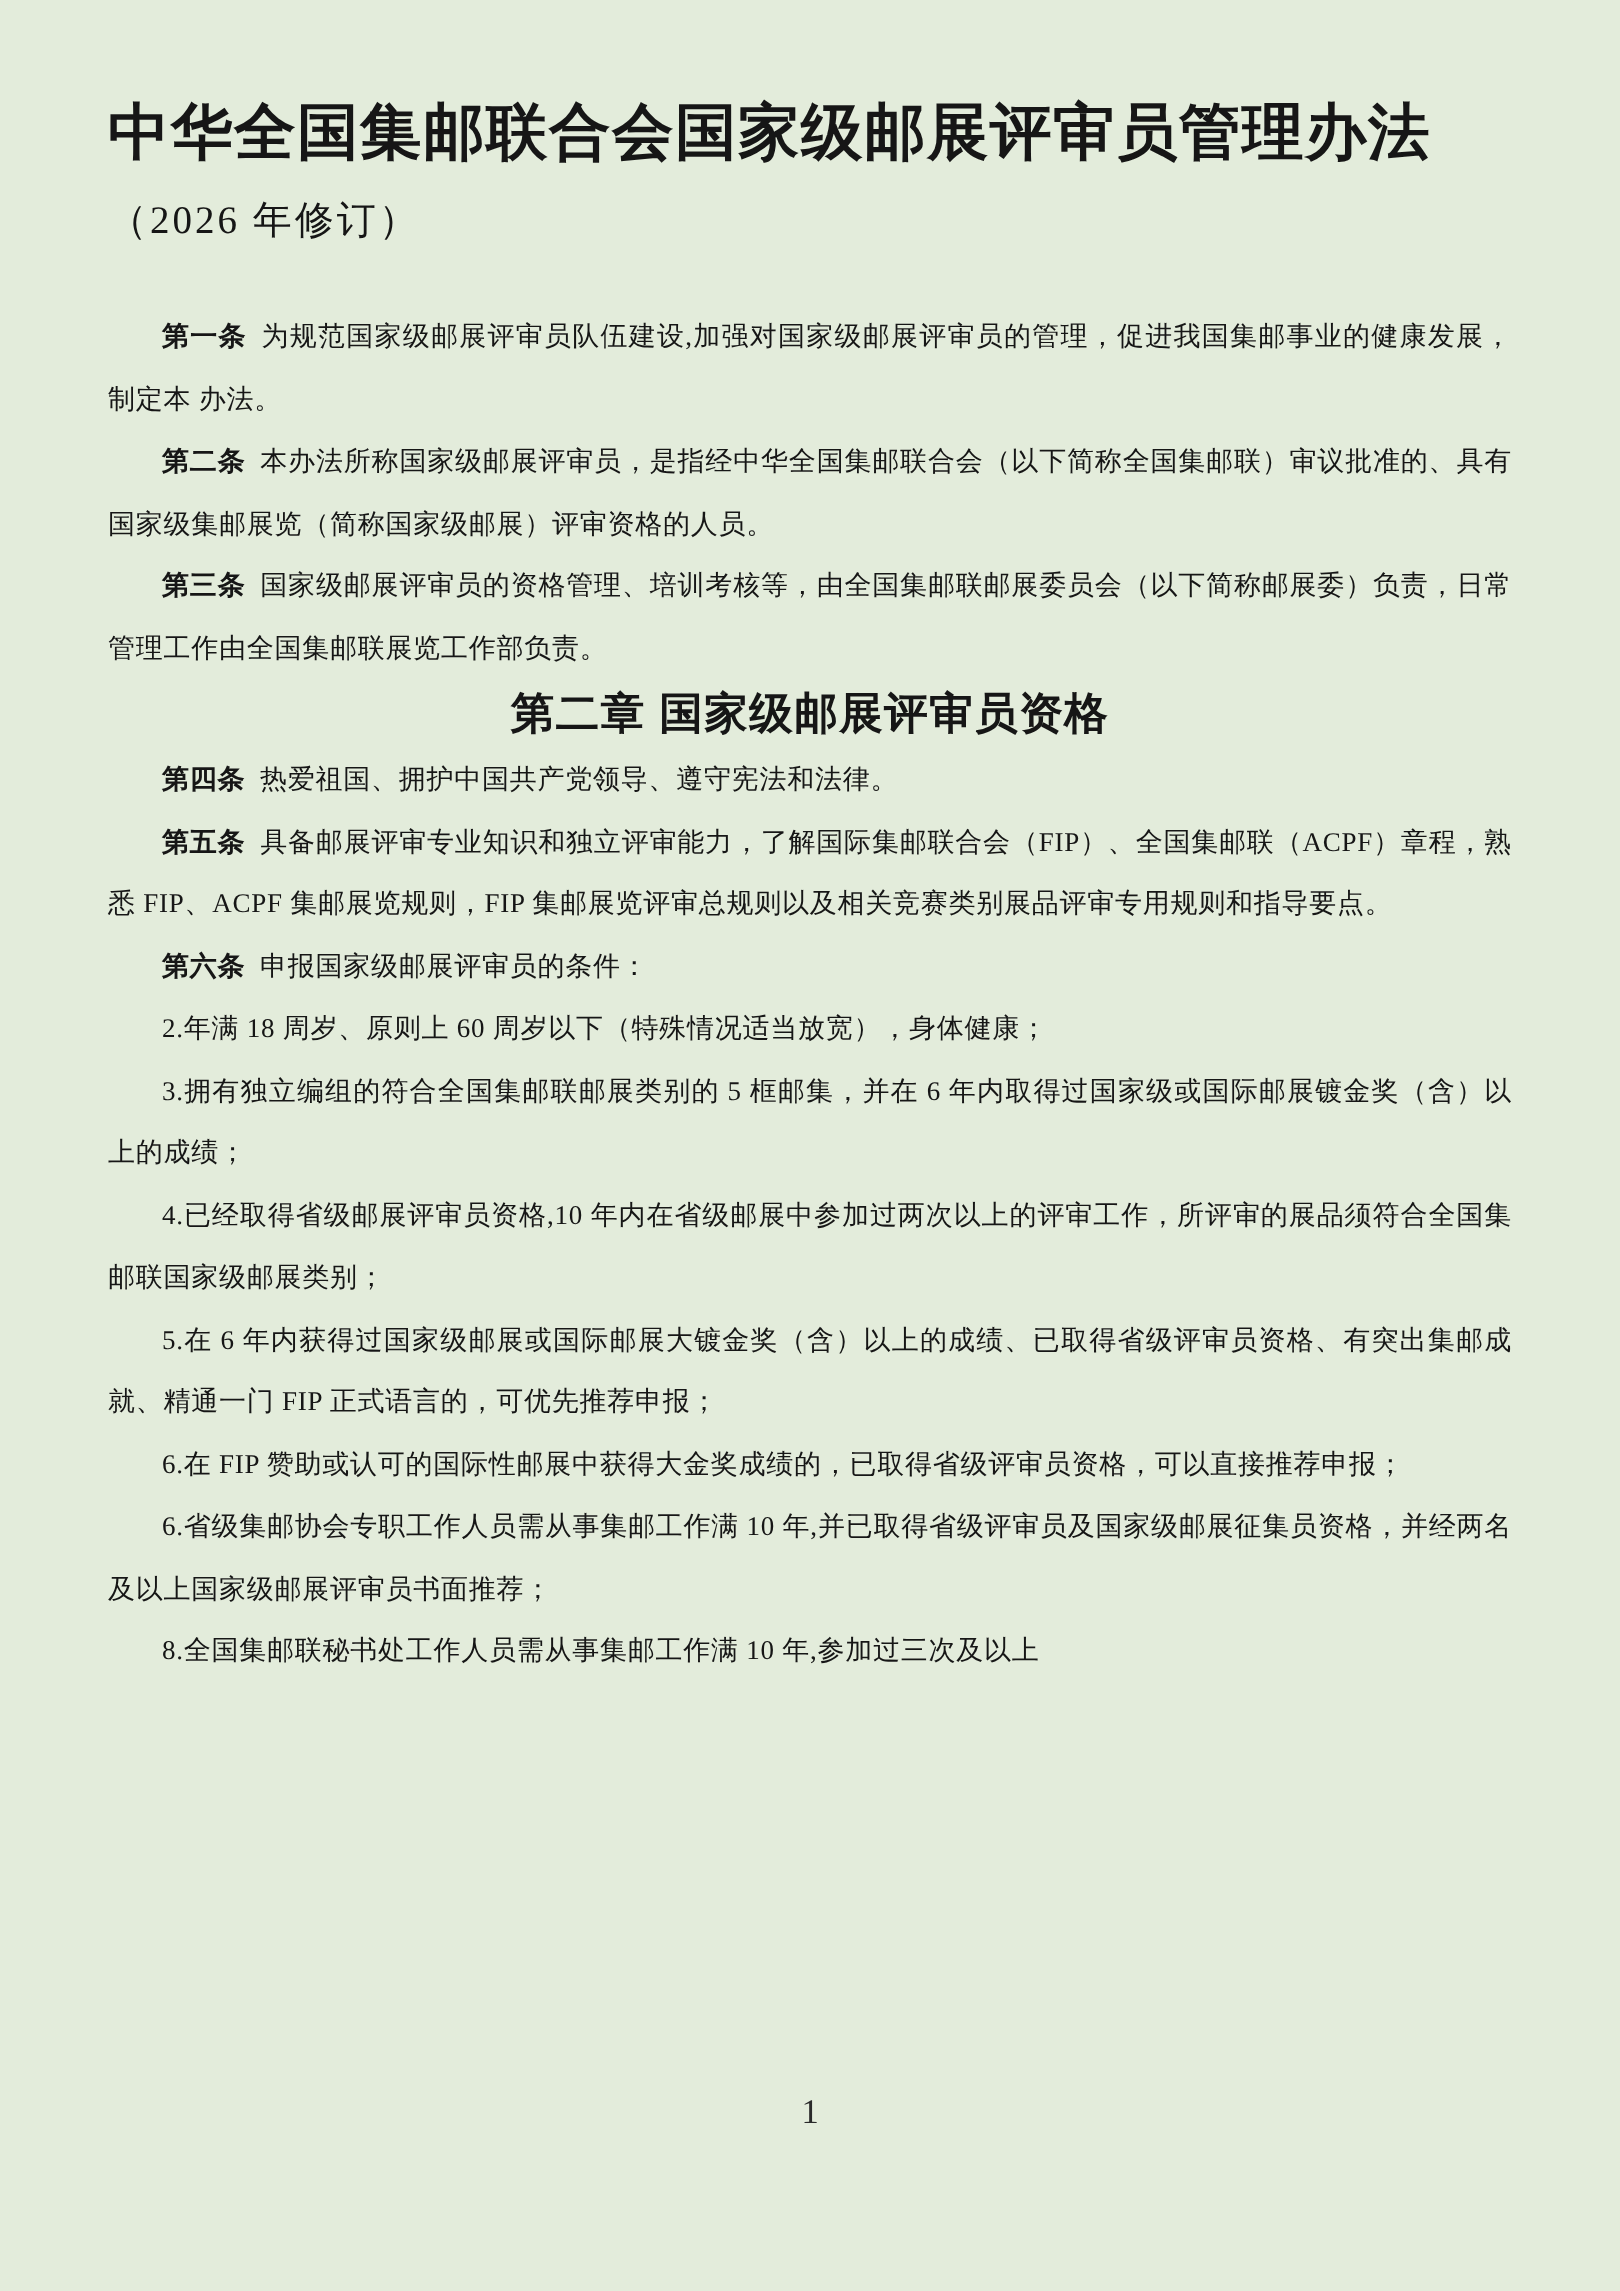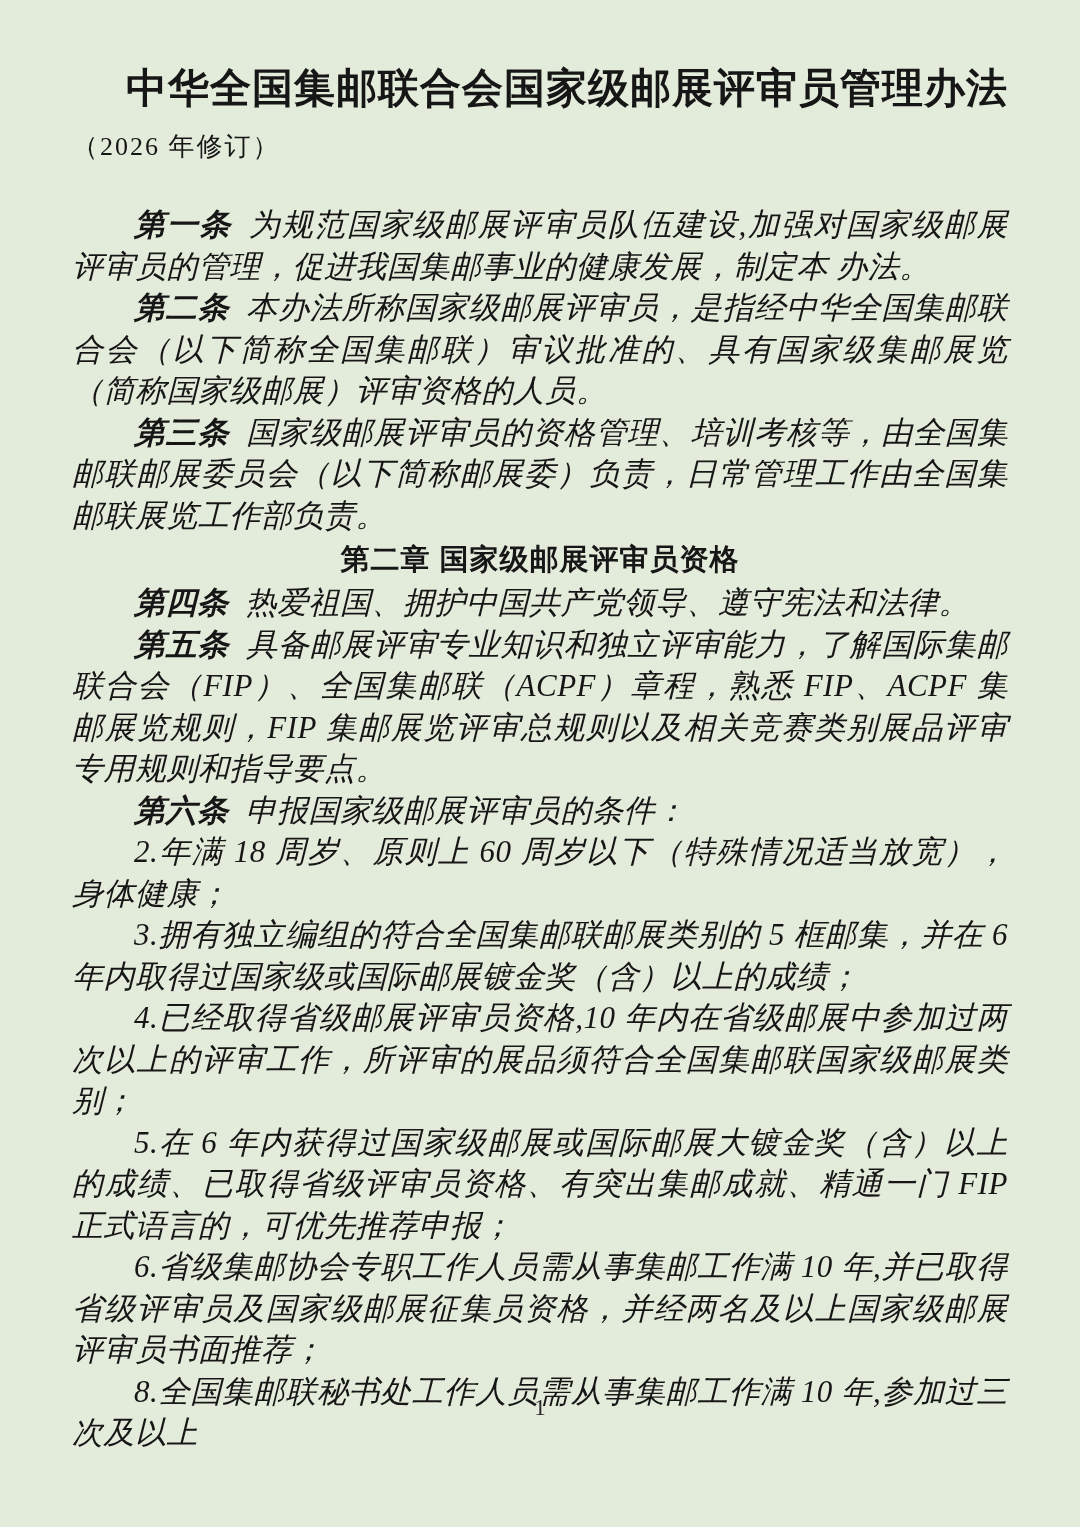--- a/index.html
+++ b/index.html
@@ -14,21 +14,21 @@
     margin: 0 auto;
     background: #e3ecdb;
     color: #161616;
     font-family: "Liberation Serif", "DejaVu Serif", serif;
     box-sizing: border-box;
     padding: 62px 72px 0 72px;
     overflow: hidden;
   }
   .doc-title {
     margin: 0;
-    text-align: right;
+    text-align: left;
     font-family: "Liberation Sans", "DejaVu Sans", sans-serif;
     font-weight: 900;
     font-size: 41px;
     line-height: 52px;
     letter-spacing: 1px;
   }
   .doc-subtitle {
     margin-top: 16px;
     text-align: left;
     font-size: 26px;
@@ -41,26 +41,25 @@
   .chapter-heading {
     text-align: center;
     font-family: "Liberation Sans", "DejaVu Sans", sans-serif;
     font-weight: 800;
     font-size: 29px;
     line-height: 46px;
     letter-spacing: 1px;
   }
   .para {
     margin: 0;
-    font-size: 31px;
+    font-size: 18px;
     line-height: 41.5px;
     text-indent: 2em;
     text-align: justify;
     letter-spacing: 0.5px;
-    font-style: italic;
   }
   .article-label {
     margin-right: 0.55em;
     font-weight: 600;
   }
   .page-number {
     position: absolute;
     left: 0;
     right: 0;
     bottom: 106px;
@@ -82,18 +81,19 @@
       <p class="para"><span class="article-label">第二条</span><span>本办法所称国家级邮展评审员，是指经中华全国集邮联合会（以下简称全国集邮联）审议批准的、具有国家级集邮展览（简称国家级邮展）评审资格的人员。</span></p>
       <p class="para"><span class="article-label">第三条</span><span>国家级邮展评审员的资格管理、培训考核等，由全国集邮联邮展委员会（以下简称邮展委）负责，日常管理工作由全国集邮联展览工作部负责。</span></p>
       <div class="chapter-heading">第二章 国家级邮展评审员资格</div>
       <p class="para"><span class="article-label">第四条</span><span>热爱祖国、拥护中国共产党领导、遵守宪法和法律。</span></p>
       <p class="para"><span class="article-label">第五条</span><span>具备邮展评审专业知识和独立评审能力，了解国际集邮联合会（FIP）、全国集邮联（ACPF）章程，熟悉 FIP、ACPF 集邮展览规则，FIP 集邮展览评审总规则以及相关竞赛类别展品评审专用规则和指导要点。</span></p>
       <p class="para"><span class="article-label">第六条</span><span>申报国家级邮展评审员的条件：</span></p>
       <p class="para"><span>2.年满 18 周岁、原则上 60 周岁以下（特殊情况适当放宽），身体健康；</span></p>
       <p class="para"><span>3.拥有独立编组的符合全国集邮联邮展类别的 5 框邮集，并在 6 年内取得过国家级或国际邮展镀金奖（含）以上的成绩；</span></p>
       <p class="para"><span>4.已经取得省级邮展评审员资格,10 年内在省级邮展中参加过两次以上的评审工作，所评审的展品须符合全国集邮联国家级邮展类别；</span></p>
       <p class="para"><span>5.在 6 年内获得过国家级邮展或国际邮展大镀金奖（含）以上的成绩、已取得省级评审员资格、有突出集邮成就、精通一门 FIP 正式语言的，可优先推荐申报；</span></p>
+      <p class="para"><span>6.在 FIP 赞助或认可的国际性邮展中获得大金奖成绩的，已取得省级评审员资格，可以直接推荐申报；</span></p>
       <p class="para"><span>6.省级集邮协会专职工作人员需从事集邮工作满 10 年,并已取得省级评审员及国家级邮展征集员资格，并经两名及以上国家级邮展评审员书面推荐；</span></p>
       <p class="para"><span>8.全国集邮联秘书处工作人员需从事集邮工作满 10 年,参加过三次及以上</span></p>
     </div>
 
   <div class="page-number">1</div>
 </div>
 
 </body></html>

